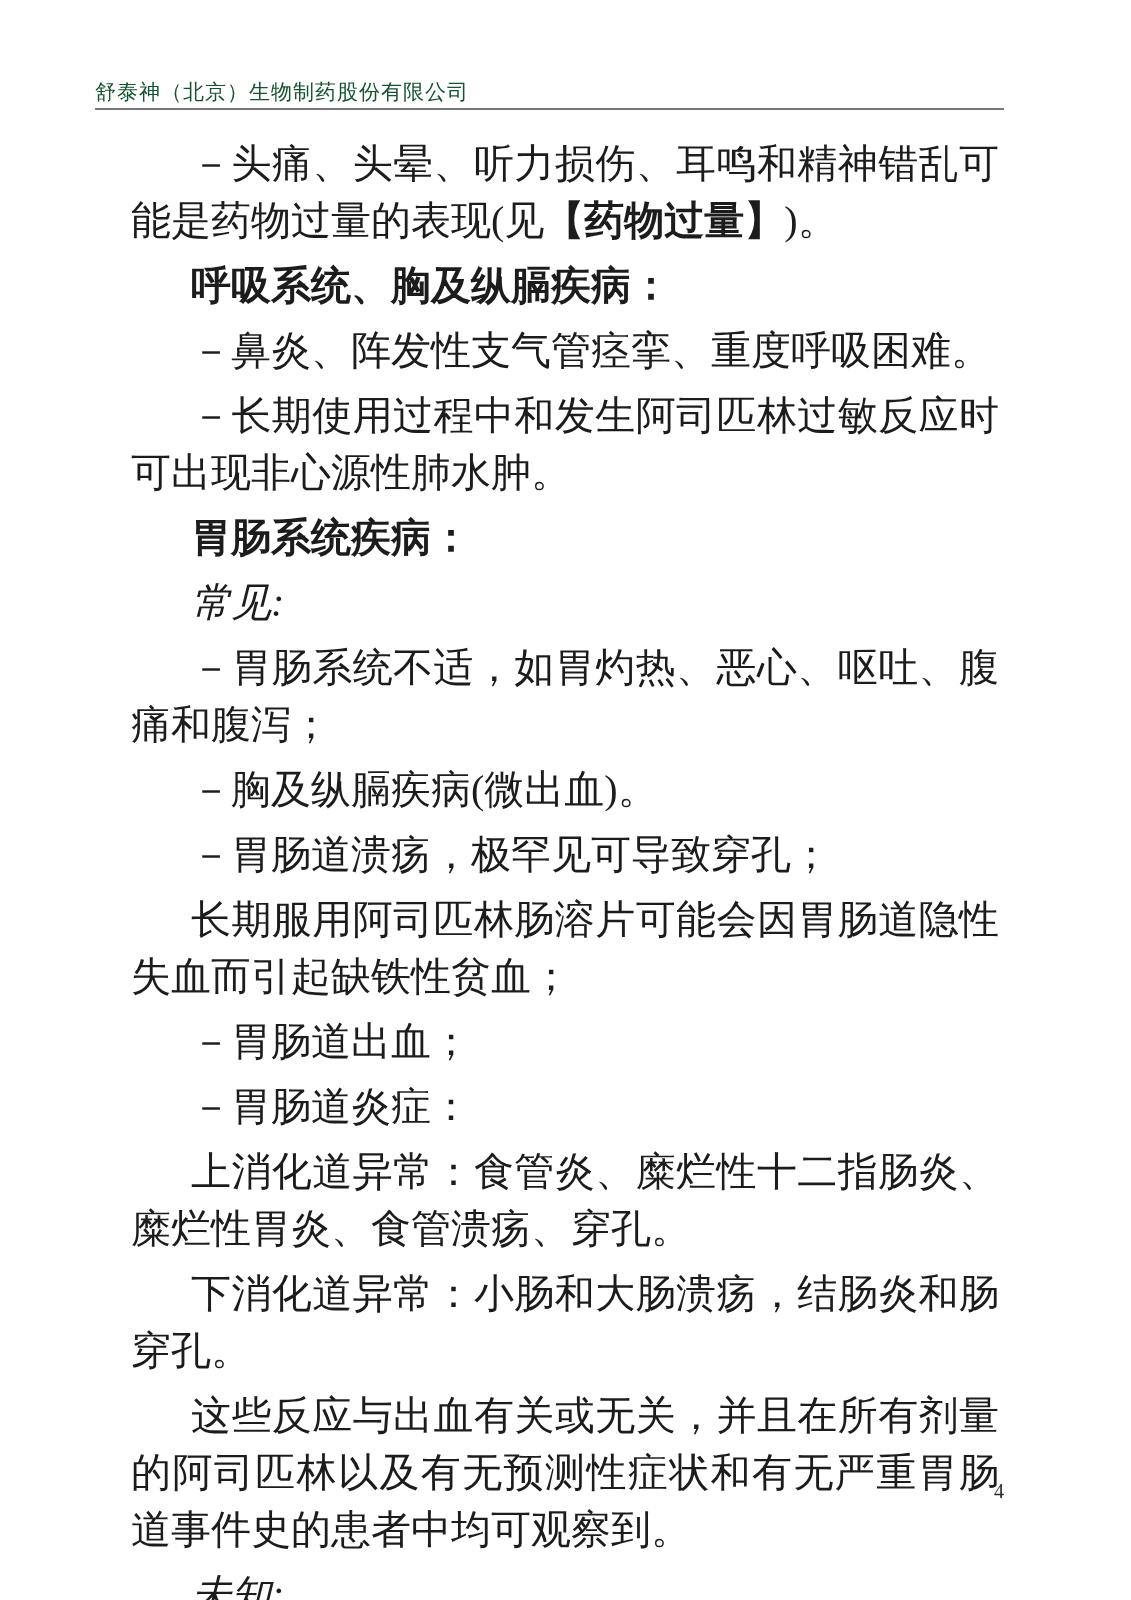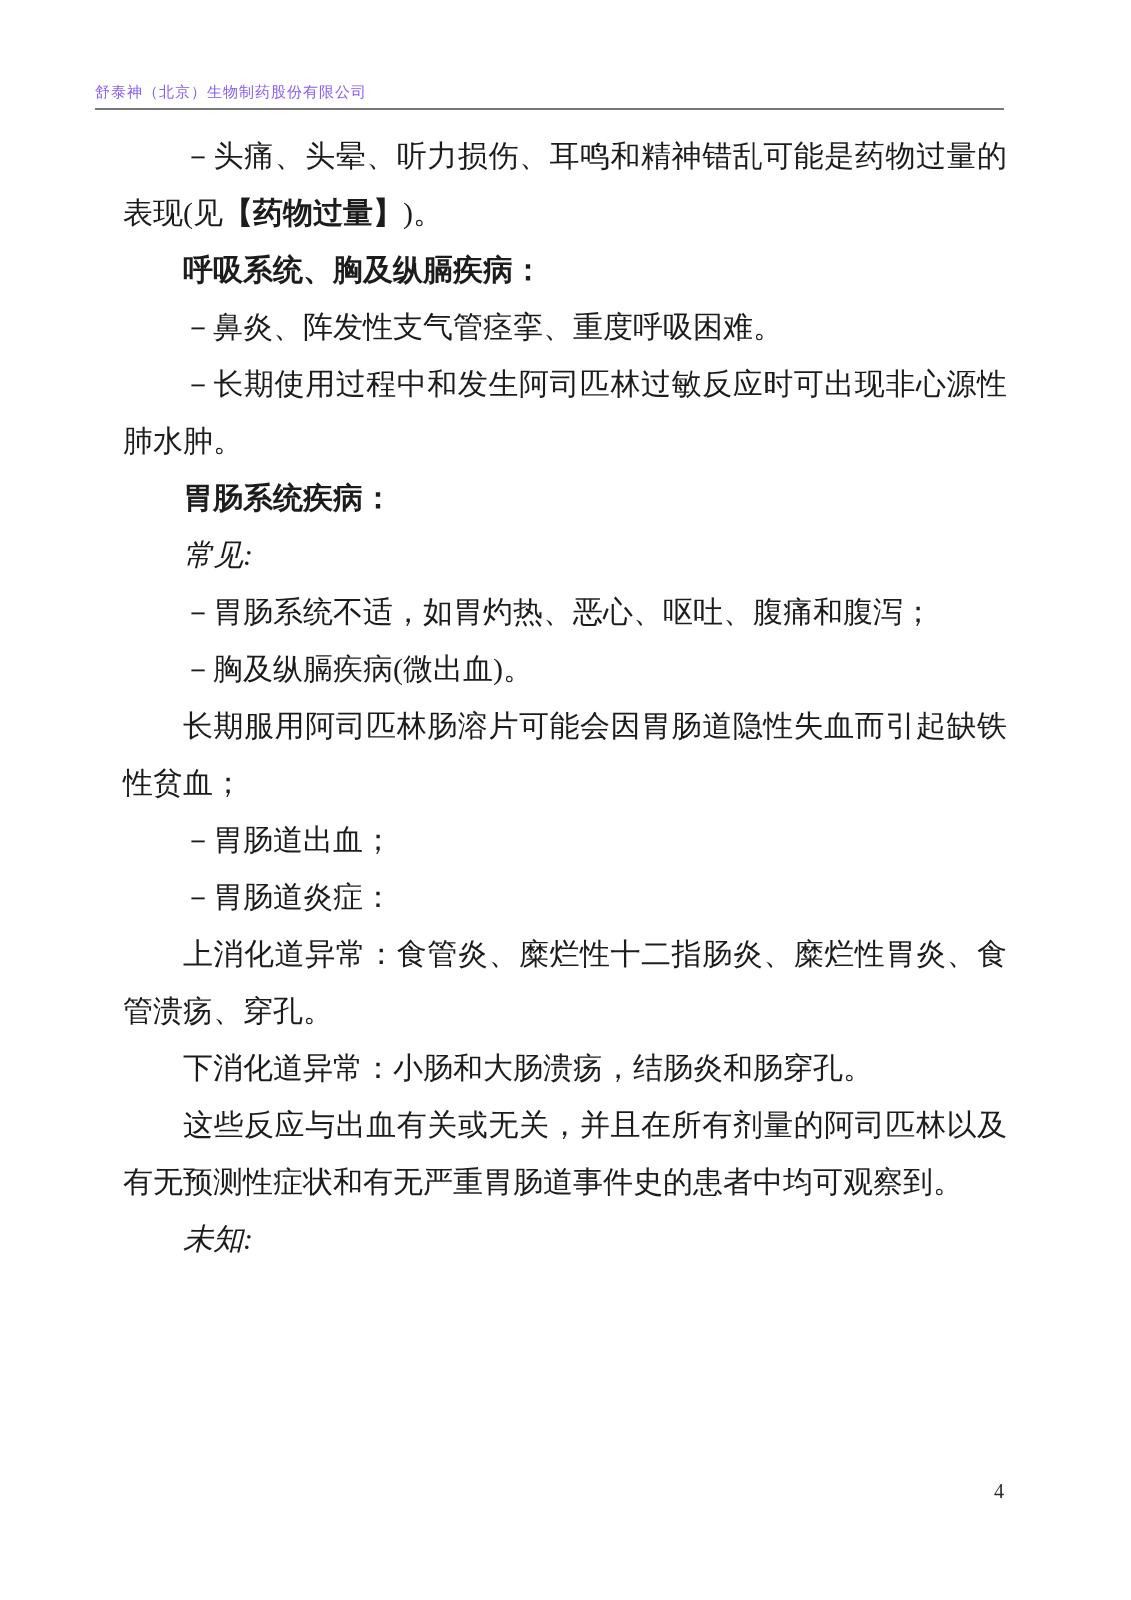--- a/index.html
+++ b/index.html
@@ -15,39 +15,39 @@
     font-family: "Liberation Serif", "DejaVu Serif", serif;
     color: #1c1c1c;
   }
   .page-header {
     position: absolute;
     left: 95px;
     top: 80px;
     width: 909px;
   }
   .company-name {
-    font-size: 15px;
+    font-size: 21px;
     line-height: 24px;
     letter-spacing: 1px;
-    color: #8b5cf6;
+    color: #14532d;
   }
   .header-rule {
     margin-top: 4px;
     height: 0;
     border-bottom: 2px solid #787878;
   }
   .document-content {
     position: absolute;
     left: 123px;
     top: 127px;
     width: 884px;
   }
   p.para {
-    margin: 0;
-    font-size: 30px;
+    margin: 8px;
+    font-size: 40px;
     line-height: 57px;
     text-indent: 60px;
     text-align: justify;
     text-justify: inter-character;
   }
   span.b { font-weight: 700; }
   span.i { font-style: italic; }
   span.u {
     text-decoration-thickness: 2px;
     text-underline-offset: 7px;
@@ -71,20 +71,21 @@
 
 <main class="document-content">
     <p class="para"><span>－头痛、头晕、听力损伤、耳鸣和精神错乱可能是药物过量的表现(见</span><span class="b">【药物过量】</span><span>)。</span></p>
     <p class="para"><span class="b u">呼吸系统、胸及纵膈疾病：</span></p>
     <p class="para"><span>－鼻炎、阵发性支气管痉挛、重度呼吸困难。</span></p>
     <p class="para"><span>－长期使用过程中和发生阿司匹林过敏反应时可出现非心源性肺水肿。</span></p>
     <p class="para"><span class="b u">胃肠系统疾病：</span></p>
     <p class="para"><span class="i">常见:</span></p>
     <p class="para"><span>－胃肠系统不适，如胃灼热、恶心、呕吐、腹痛和腹泻；</span></p>
     <p class="para"><span>－胸及纵膈疾病(微出血)。</span></p>
+    <p class="para"><span>－胃肠道溃疡，极罕见可导致穿孔；</span></p>
     <p class="para"><span>长期服用阿司匹林肠溶片可能会因胃肠道隐性失血而引起缺铁性贫血；</span></p>
     <p class="para"><span>－胃肠道出血；</span></p>
     <p class="para"><span>－胃肠道炎症：</span></p>
     <p class="para"><span>上消化道异常：食管炎、糜烂性十二指肠炎、糜烂性胃炎、食管溃疡、穿孔。</span></p>
     <p class="para"><span>下消化道异常：小肠和大肠溃疡，结肠炎和肠穿孔。</span></p>
     <p class="para"><span>这些反应与出血有关或无关，并且在所有剂量的阿司匹林以及有无预测性症状和有无严重胃肠道事件史的患者中均可观察到。</span></p>
     <p class="para"><span class="i">未知:</span></p>
   </main>
 
 <footer class="page-footer">

